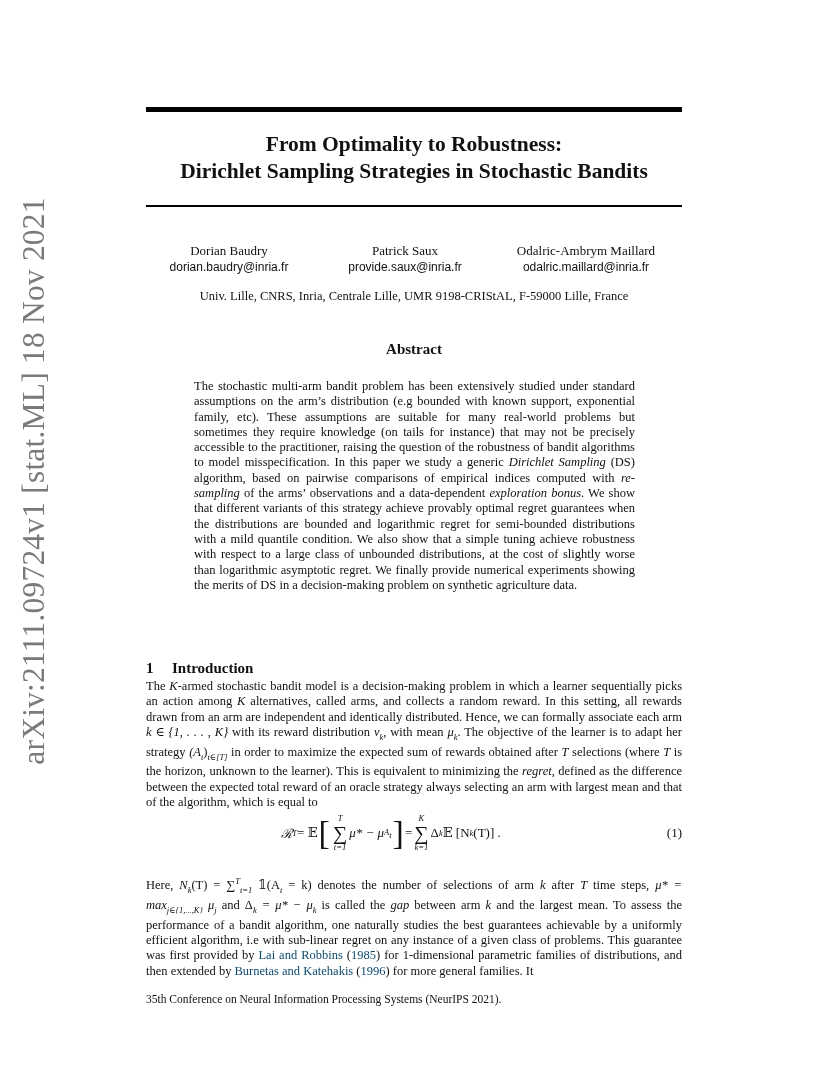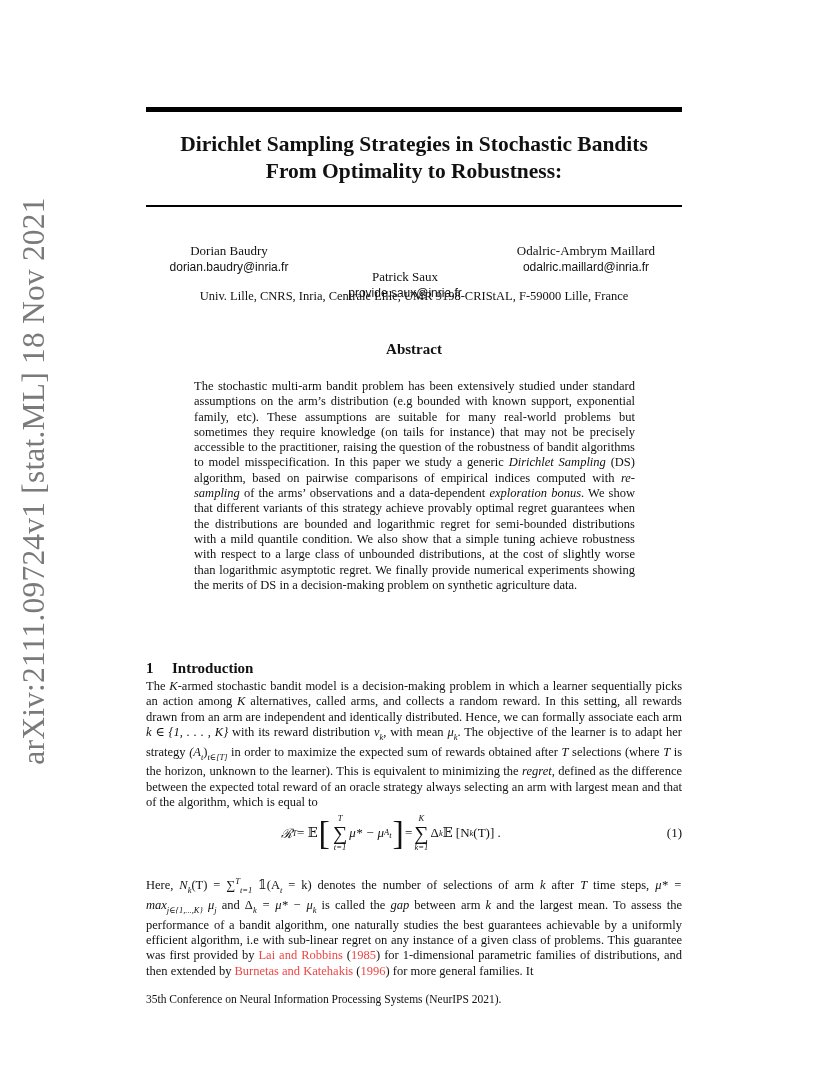--- a/index.html
+++ b/index.html
@@ -55,46 +55,46 @@
     font-size: 13px;
   }
   .eq-body { position: absolute; left: 135px; top: 0; white-space: nowrap; display: flex; align-items: center; height: 50px; }
   .eq-num { position: absolute; right: 0; top: 17px; }
   .sum { display: inline-flex; flex-direction: column; align-items: center; margin: 0 2px; vertical-align: middle; }
   .sum .lim { font-size: 8.5px; font-style: italic; line-height: 9px; }
   .sum .sig { font-size: 20px; line-height: 20px; }
   .bracket { font-size: 34px; line-height: 34px; font-weight: 100; margin: 0 1px; }
   i.m { font-style: italic; }
   sub, sup { font-size: 8.5px; }
-  .link { color: #ef4444; }
+  .link { color: #0c4a6e; }
   .footer {
     position: absolute; left: 146px; top: 993px;
     font-size: 11.5px;
   }
 </style>
 </head>
 <body>
 
 <div class="arxiv-stamp">
   <span>arXiv:2111.09724v1  [stat.ML]  18 Nov 2021</span>
 </div>
 
 <div class="rule-top"></div>
 <div class="title">
+  <div>From Optimality to Robustness:</div>
   <div>Dirichlet Sampling Strategies in Stochastic Bandits</div>
-  <div>From Optimality to Robustness:</div>
 </div>
 <div class="rule-bottom"></div>
 
 <div class="authors">
   <div class="author" style="left:8px;width:150px;">
     <div class="name">Dorian Baudry</div>
     <div class="email">dorian.baudry@inria.fr</div>
   </div>
-  <div class="author" style="left:176px;width:166px;margin-top:26px;">
+  <div class="author" style="left:176px;width:166px;">
     <div class="name">Patrick Saux</div>
     <div class="email">provide.saux@inria.fr</div>
   </div>
   <div class="author" style="left:344px;width:192px;">
     <div class="name">Odalric-Ambrym Maillard</div>
     <div class="email">odalric.maillard@inria.fr</div>
   </div>
 </div>
 
 <div class="affil">Univ. Lille, CNRS, Inria, Centrale Lille, UMR 9198-CRIStAL, F-59000 Lille, France</div>

